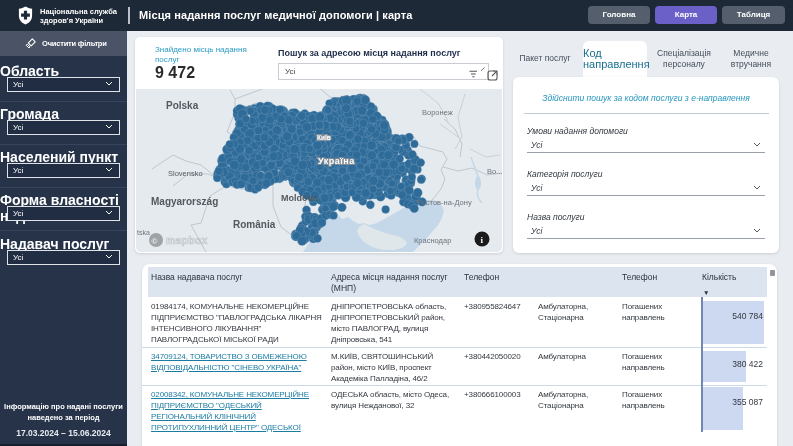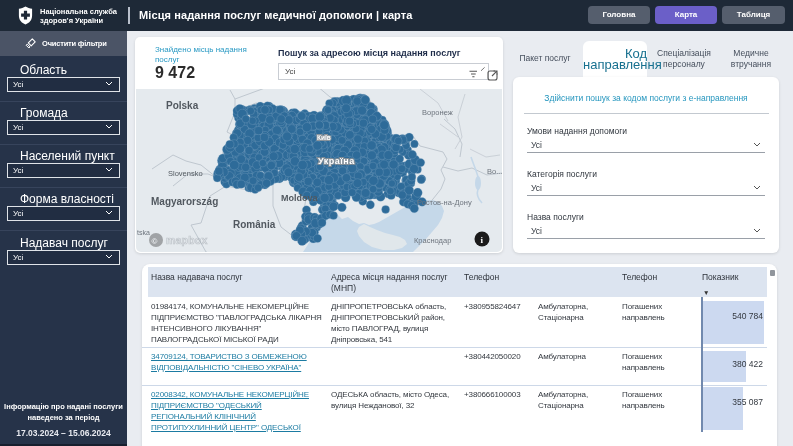--- a/index.html
+++ b/index.html
@@ -15,41 +15,41 @@
 .navbtn { position:absolute; top:6px; height:18px; border-radius:4px; background:#555e6d; color:#fff; font-weight:bold; font-size:8px; text-align:center; line-height:18px; }
 #btn1 { left:588px; width:62px; }
 #btn2 { left:655px; width:62px; background:#6b5fc8; }
 #btn3 { left:722px; width:63px; }
 
 
 #side { position:absolute; left:0; top:31px; width:127px; height:415px; background:#263349; }
 #clearbar { position:absolute; left:0; top:0; width:127px; height:25px; background:#4b5466; color:#fff; font-weight:bold; font-size:7.5px; letter-spacing:-0.2px;padding-left:12px; }
 #clearbar span { position:absolute; left:42px; top:8px; }
 #clearbar svg { position:absolute; left:25px; top:7px; }
-.flabel { position:absolute; left:20px; color:#fff; font-weight:normal; font-size:12px; }
+.flabel { position:absolute; left:0; color:#fff; font-weight:bold; font-size:14px; }
 .fdrop { position:absolute; left:7px; width:113px; height:15px; border:1px solid #dfe3e8; background:#212d42; color:#fff; font-size:8px; line-height:13px; padding-left:5px; }
 .fdrop .chev { position:absolute; right:6px; top:3px; }
 .fsep { position:absolute; left:0; width:127px; height:1px; background:#37445c; }
 #sideinfo { position:absolute; left:0; top:371px; width:127px; color:#fff; font-weight:bold; font-size:7.5px; text-align:center; line-height:10.5px; }
 #sidedate { position:absolute; left:0; top:397px; width:127px; color:#e8eaf0; font-weight:bold; font-size:8.5px; text-align:center; }
 
 
 #mapcard { position:absolute; left:135px; top:37px; width:368px; height:216px; background:#fff; border-radius:5px; box-shadow:0 1px 3px rgba(0,0,0,0.12); }
 #found { position:absolute; left:20px; top:8px; width:95px; color:#2a9ac4; font-size:8px; line-height:10px; }
 #foundnum { position:absolute; left:20px; top:27px; color:#2b2b2b; font-weight:bold; font-size:16px; }
 #searchlbl { position:absolute; left:143px; top:11px; color:#1e2c49; font-weight:bold; font-size:9px; }
 #searchbox { position:absolute; left:143px; top:26px; width:211px; height:17px; border:1px solid #c9cdd3; background:#fff; font-size:8px; color:#444; line-height:15px; padding-left:6px; }
 #sicons { position:absolute; left:333px; top:27px; color:#666; }
 #mapwrap { position:absolute; left:1px; top:52px; width:366px; height:163px; overflow:hidden; border-radius:0 0 5px 5px; }
 
 
 #tabs { position:absolute; left:513px; top:41px; width:266px; height:36px; }
 .tab { position:absolute; top:0; height:36px; color:#454e5c; font-size:8.5px; text-align:center; line-height:11px; }
-#tabactive { position:absolute; left:583px; top:41px; width:64px; height:37px; background:#fff; border-radius:6px 6px 0 0; color:#17708f; font-size:13px; text-align:right; line-height:11px; padding-top:7px; }
-#rpanel { position:absolute; left:513px; top:77px; width:266px; height:176px; background:#fff; border-radius:6px; box-shadow:0 1px 3px rgba(0,0,0,0.12); }
+#tabactive { position:absolute; left:583px; top:41px; width:64px; height:37px; background:#fff; border-radius:6px 6px 0 0; color:#17708f; font-size:11px; text-align:left; line-height:11px; padding-top:7px; }
+#rpanel { position:absolute; left:513px; top:77px; width:266px; height:176px; background:#fff; border-radius:6px; box-shadow:0 1px 3px rgba(0,0,0,0.12);font-style:italic; }
 #rptitle { position:absolute; left:0; top:16px; width:266px; text-align:center; color:#2596be; font-size:8.5px; }
 #rpsep { position:absolute; left:11px; top:36px; width:245px; height:1px; background:#c3c9d0; }
 .rlabel { position:absolute; left:14px; color:#30363e; font-size:8.5px; }
 .rdrop { position:absolute; left:14px; width:238px; height:15px; border-bottom:1px solid #9aa0a8; font-size:8.5px; color:#3a4048; padding-left:4px; line-height:15px; }
 .rdrop .chev { position:absolute; right:4px; top:4px; }
 
 
 #tcard { position:absolute; left:142px; top:264px; width:635px; height:192px; background:#fff; border-radius:8px; box-shadow:0 1px 3px rgba(0,0,0,0.12); }
 #thead { position:absolute; left:6px; top:3px; width:619px; height:30px; background:#dce4f0; }
 .th { position:absolute; top:5px; color:#2d323a; font-size:8.5px; line-height:10.5px; }
@@ -2144,34 +2144,35 @@
           <path d="M1 1 L4 4 L7 1" fill="none" stroke="#555" stroke-width="1"></path>
         </svg></div>
   </div>
 
   <div id="tcard">
     <div id="thead">
       <div class="th" style="left:3px;">Назва надавача послуг</div>
       <div class="th" style="left:183px;">Адреса місця надання послуг<br>(МНП)</div>
       <div class="th" style="left:316px;">Телефон</div>
       <div class="th" style="left:474px;">Телефон</div>
-      <div class="th" style="left:554px;">Показник</div>
+      <div class="th" style="left:554px;">Кількість</div>
     </div>
     <div id="sortarrow">▼</div>
 
     <div class="td" style="left:9px; top:37px; white-space:nowrap;">01984174, КОМУНАЛЬНЕ НЕКОМЕРЦІЙНЕ<br>ПІДПРИЄМСТВО "ПАВЛОГРАДСЬКА ЛІКАРНЯ<br>ІНТЕНСИВНОГО ЛІКУВАННЯ"<br>ПАВЛОГРАДСЬКОЇ МІСЬКОЇ РАДИ</div>
     <div class="td" style="left:189px; top:37px; white-space:nowrap;">ДНІПРОПЕТРОВСЬКА область,<br>ДНІПРОПЕТРОВСЬКИЙ район,<br>місто ПАВЛОГРАД, вулиця<br>Дніпровська, 541</div>
     <div class="td" style="left:322px; top:37px;">+380955824647</div>
     <div class="td" style="left:396px; top:37px;">Амбулаторна,<br>Стаціонарна</div>
     <div class="td" style="left:480px; top:37px;">Погашених<br>направлень</div>
     <div class="bar" style="top:37px; height:43px; width:62px;"></div>
     <div class="num" style="top:40px;">540 784</div>
 
     <div class="trow" style="top:83px;"></div>
     <div class="td tlink" style="left:9px; top:87px; white-space:nowrap;">34709124, ТОВАРИСТВО З ОБМЕЖЕНОЮ<br>ВІДПОВІДАЛЬНІСТЮ "СІНЕВО УКРАЇНА"</div>
+    <div class="td" style="left:189px; top:87px; white-space:nowrap;">М.КИЇВ, СВЯТОШИНСЬКИЙ<br>район, місто КИЇВ, проспект<br>Академіка Палладіна, 46/2</div>
     <div class="td" style="left:322px; top:87px;">+380442050020</div>
     <div class="td" style="left:396px; top:87px;">Амбулаторна</div>
     <div class="td" style="left:480px; top:87px;">Погашених<br>направлень</div>
     <div class="bar" style="top:87px; height:31px; width:44px;"></div>
     <div class="num" style="top:88px;">380 422</div>
 
     <div class="trow" style="top:121px;"></div>
     <div class="td tlink" style="left:9px; top:125px; white-space:nowrap;">02008342, КОМУНАЛЬНЕ НЕКОМЕРЦІЙНЕ<br>ПІДПРИЄМСТВО "ОДЕСЬКИЙ<br>РЕГІОНАЛЬНИЙ КЛІНІЧНИЙ<br>ПРОТИПУХЛИННИЙ ЦЕНТР" ОДЕСЬКОЇ</div>
     <div class="td" style="left:189px; top:125px; white-space:nowrap;">ОДЕСЬКА область, місто Одеса,<br>вулиця Нежданової, 32</div>
     <div class="td" style="left:322px; top:125px;">+380666100003</div>

